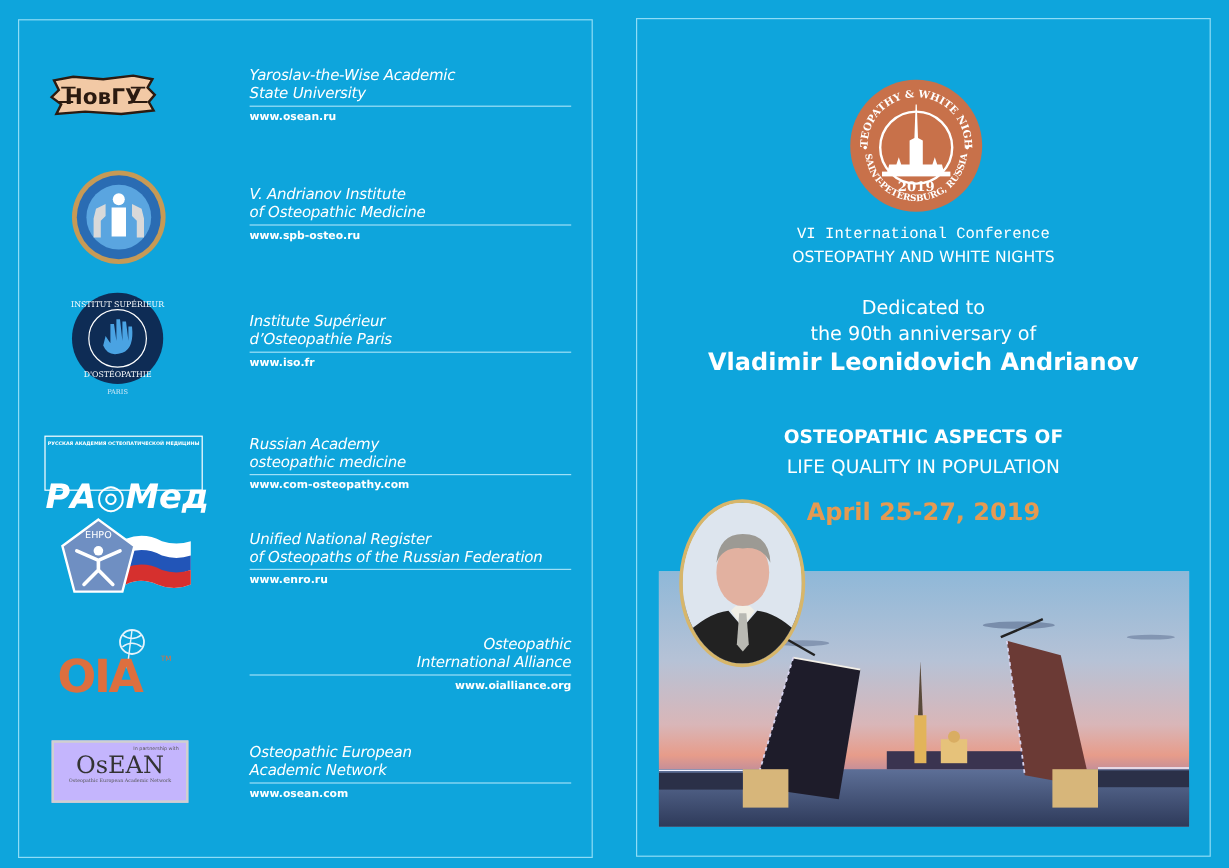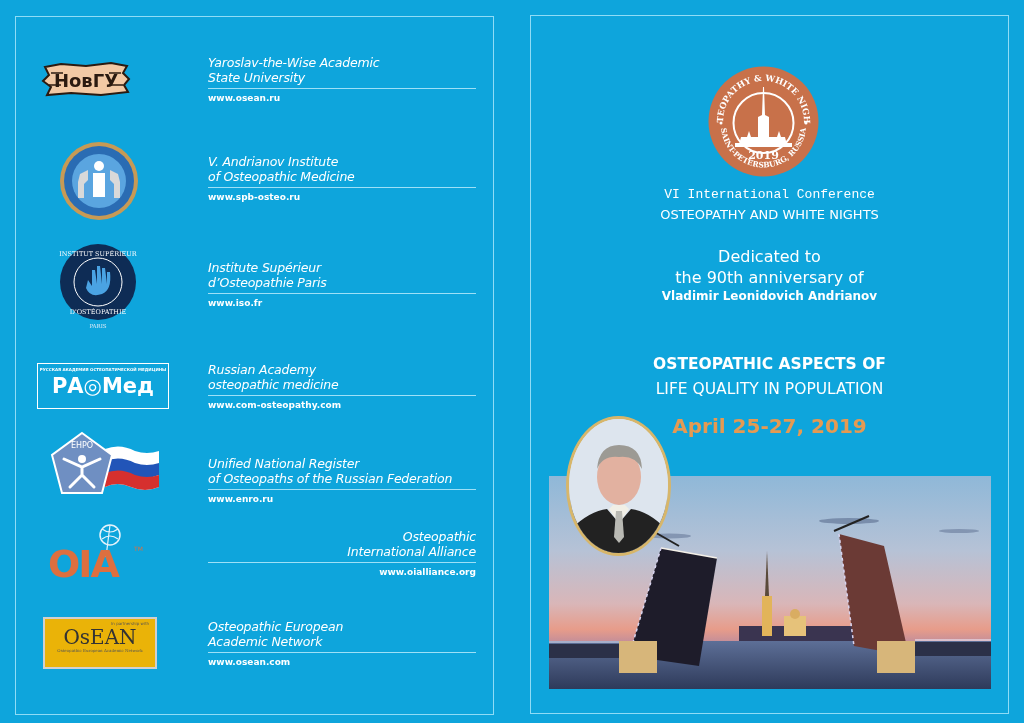--- a/index.html
+++ b/index.html
@@ -27,21 +27,21 @@
     font-size:9px; font-weight:bold; margin-top:4px; color:#ffffff;
     font-family:"DejaVu Sans", sans-serif;
   }
 
   
   .center { position:absolute; left:0; width:100%; text-align:center; }
   #conf-line1 { top:171px; font-size:13px;font-family:Liberation Mono, monospace; }
   #conf-line2 { top:191px; font-size:13px; }
   #ded-line1 { top:231px; font-size:16px; }
   #ded-line2 { top:252px; font-size:16px; }
-  #ded-line3 { top:273px; font-size:12px; font-weight:bold; }
+  #ded-line3 { top:273px; font-size:20px; font-weight:bold; }
   #topic-line1 { top:339px; font-size:15.5px;font-weight:bold; }
   #topic-line2 { top:364px; font-size:15.5px; }
   #dates { top:398px; font-size:20px; font-weight:bold; color:#e59a52; }
 
   #photo {
     position:absolute; left:18px; top:460px; width:442px; height:213px;
     overflow:hidden;
     background:linear-gradient(#9fc4de 0%, #b9c7d8 30%, #d9b9c0 55%, #e2a090 68%, #7b7f9a 78%, #3d4a68 88%, #6c7d9a 100%);
   }
   #portrait {
@@ -113,21 +113,21 @@
         <div>Institute Supérieur</div>
         <div>d’Osteopathie Paris</div>
       </div>
       <div class="url">www.iso.fr</div>
     </div>
   </div>
 
   <div class="partner" style="top:345px;">
     <div class="logo" style="left:21px; top:1px; width:132px; height:46px; border:1.5px solid #ffffff; box-sizing:border-box;">
       <div style="font-size:4px; font-weight:bold; text-align:center; margin-top:3px; white-space:nowrap; overflow:hidden;">РУССКАЯ АКАДЕМИЯ ОСТЕОПАТИЧЕСКОЙ МЕДИЦИНЫ</div>
-      <div style="font-size:21px; font-weight:bold; text-align:center; line-height:28px;">РА◎Мед</div>
+      <div style="font-size:28px; font-weight:bold; font-style:italic; text-align:center; line-height:28px;margin-top:28px;">РА◎Мед</div>
     </div>
     <div class="info" style="top:0;">
       <div class="name">
         <div>Russian Academy</div>
         <div>osteopathic medicine</div>
       </div>
       <div class="url">www.com-osteopathy.com</div>
     </div>
   </div>
 
@@ -136,21 +136,21 @@
       <svg width="112" height="66" viewBox="0 0 112 66">
         <path d="M55 18 q15 -6 30 2 q12 4 24 0 l0 36 q-14 6 -28 0 q-14 -6 -26 0 z" fill="#ffffff"></path>
         <path d="M55 30 q15 -6 30 2 q12 4 24 0 l0 12 q-14 6 -28 0 q-14 -6 -26 0 z" fill="#2255b8"></path>
         <path d="M55 42 q15 -6 30 2 q12 4 24 0 l0 12 q-14 6 -28 0 q-14 -6 -26 0 z" fill="#d6302e"></path>
         <path d="M32 2 L62 24 L52 62 L12 62 L2 24 Z" fill="#6f8fc2" stroke="#ffffff" stroke-width="2"></path>
         <circle cx="32" cy="28" r="4" fill="#ffffff"></circle>
         <path d="M14 28 L32 36 L50 28 M32 36 L32 44 L20 56 M32 44 L44 56" stroke="#ffffff" stroke-width="3" fill="none" stroke-linecap="round"></path>
         <text x="32" y="17" text-anchor="middle" font-size="8" fill="#ffffff" font-family="DejaVu Sans, sans-serif">ЕНРО</text>
       </svg>
     </div>
-    <div class="info" style="top:0;margin-top:15px;">
+    <div class="info" style="top:0;">
       <div class="name">
         <div>Unified National Register</div>
         <div>of Osteopaths of the Russian Federation</div>
       </div>
       <div class="url">www.enro.ru</div>
     </div>
   </div>
 
   <div class="partner" style="top:512px;">
     <div class="logo" style="left:28px; top:-8px; width:112px; height:60px;">
@@ -164,21 +164,21 @@
     <div class="info" style="top:0;text-align:right;">
       <div class="name">
         <div>Osteopathic</div>
         <div>International Alliance</div>
       </div>
       <div class="url">www.oialliance.org</div>
     </div>
   </div>
 
   <div class="partner" style="top:602px;">
-    <div class="logo" style="left:27px; top:-2px; width:114px; height:52px; background:#eab308; border:2px solid #d0d0d0; box-sizing:border-box; color:#333;">
+    <div class="logo" style="left:27px; top:-2px; width:114px; height:52px; background:#c4b5fd; border:2px solid #d0d0d0; box-sizing:border-box; color:#333;">
       <div style="font-size:4px; text-align:right; padding:2px 6px 0 0; color:#555;">In partnership with</div>
       <div style="font-family:'DejaVu Serif', serif; font-size:20px; text-align:center; line-height:22px; color:#333;">OsEAN</div>
       <div style="font-family:'DejaVu Serif', serif; font-size:4px; text-align:center; color:#555;">Osteopathic European Academic Network</div>
     </div>
     <div class="info" style="top:0;">
       <div class="name">
         <div>Osteopathic European</div>
         <div>Academic Network</div>
       </div>
       <div class="url">www.osean.com</div>

